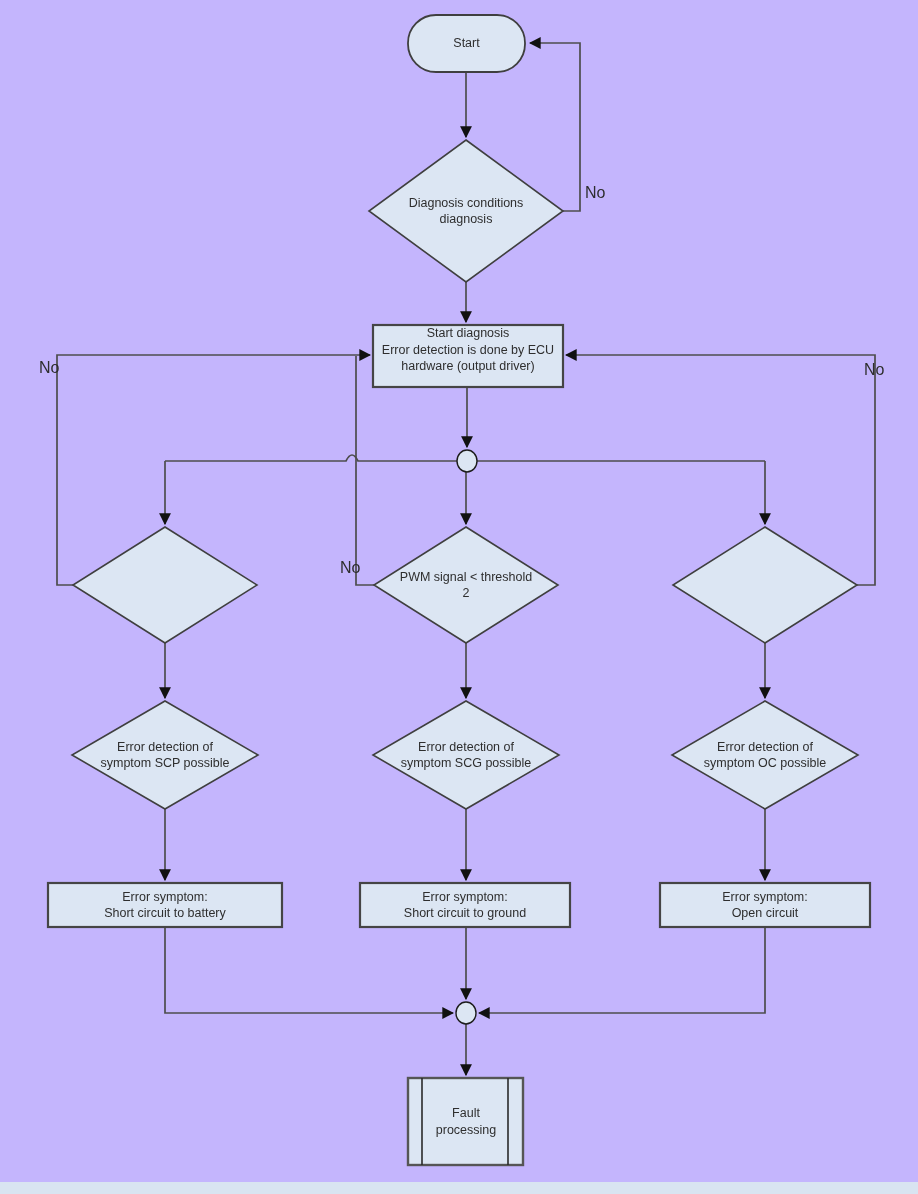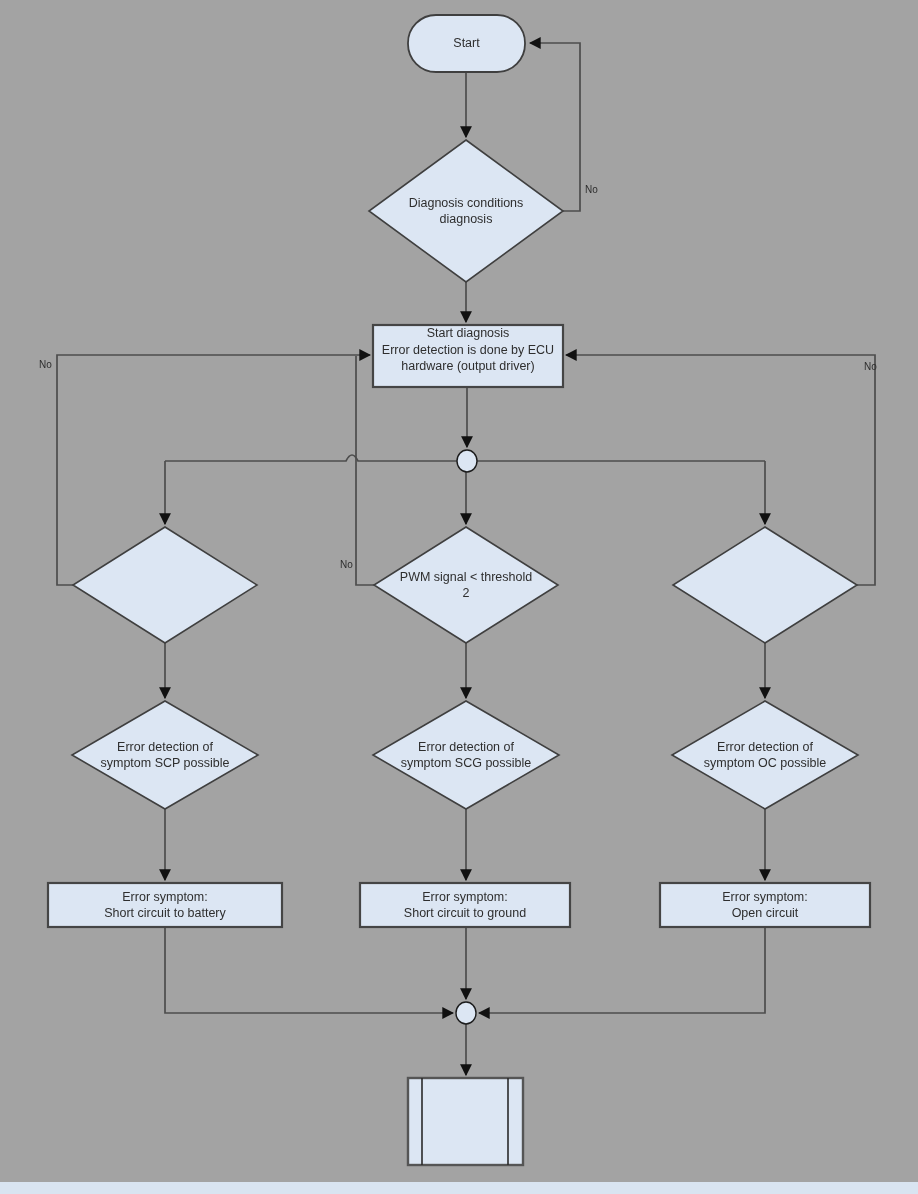--- a/index.html
+++ b/index.html
@@ -5,39 +5,39 @@
   :root{
     --node-fill:#dce6f3;
     --node-border:#3f3f3f;
     --connector:#4d4d4d;
     --arrow:#111111;
     --text:#2e2e2e;
     --footer-strip:#d9e4f1;
   }
   html,body{margin:0;padding:0;background:#ffffff;}
   .canvas{
-    position:relative;width:918px;height:1194px;background:#a3a3a3;overflow:hidden;
+    position:relative;width:918px;height:1194px;background:#c4b5fd;overflow:hidden;
     font-family:"Liberation Sans","DejaVu Sans",sans-serif;
   }
   svg{position:absolute;left:0;top:0;}
   .shape{fill:var(--node-fill);stroke:var(--node-border);stroke-width:1.6;}
   .proc{stroke-width:2.2;stroke:#454545;}
   .term{stroke-width:1.8;}
   .junction{fill:var(--node-fill);stroke:#1c1c1c;stroke-width:1.4;}
   .predef{stroke-width:2.4;stroke:#555555;}
   .predef-bar{stroke:#2b2b2b;stroke-width:1.6;}
   .edge{fill:none;stroke:var(--connector);stroke-width:1.7;}
   .arrowhead{fill:var(--arrow);}
   .node-label{
     position:absolute;display:flex;align-items:center;justify-content:center;
     text-align:center;color:var(--text);font-size:12.5px;line-height:1.32;
     white-space:pre-line;pointer-events:none;
   }
   .edge-label{
-    position:absolute;color:var(--text);font-size:10px;line-height:1;
+    position:absolute;color:var(--text);font-size:16px;line-height:1;
     pointer-events:none;
   }
   .footer-strip{position:absolute;left:0;right:0;bottom:0;height:12px;background:var(--footer-strip);}
 </style>
 </head>
 <body>
 
 <div class="canvas">
 
   <svg width="918" height="1194" viewBox="0 0 918 1194">
@@ -101,20 +101,22 @@
   <div class="node-label" style="left:381px;top:727px;width:170px;height:56px;">Error detection of
 symptom SCG possible</div>
   <div class="node-label" style="left:680px;top:727px;width:170px;height:56px;">Error detection of
 symptom OC possible</div>
   <div class="node-label" style="left:50px;top:885px;width:230px;height:40px;">Error symptom:
 Short circuit to battery</div>
   <div class="node-label" style="left:362px;top:885px;width:206px;height:40px;">Error symptom:
 Short circuit to ground</div>
   <div class="node-label" style="left:662px;top:885px;width:206px;height:40px;">Error symptom:
 Open circuit</div>
+  <div class="node-label" style="left:424px;top:1078px;width:84px;height:87px;">Fault
+processing</div>
 
   <div class="edge-label" style="left:585px;top:185px;">No</div>
   <div class="edge-label" style="left:39px;top:360px;">No</div>
   <div class="edge-label" style="left:340px;top:560px;">No</div>
   <div class="edge-label" style="left:864px;top:362px;">No</div>
 
   <div class="footer-strip"></div>
 </div>
 
 </body></html>

